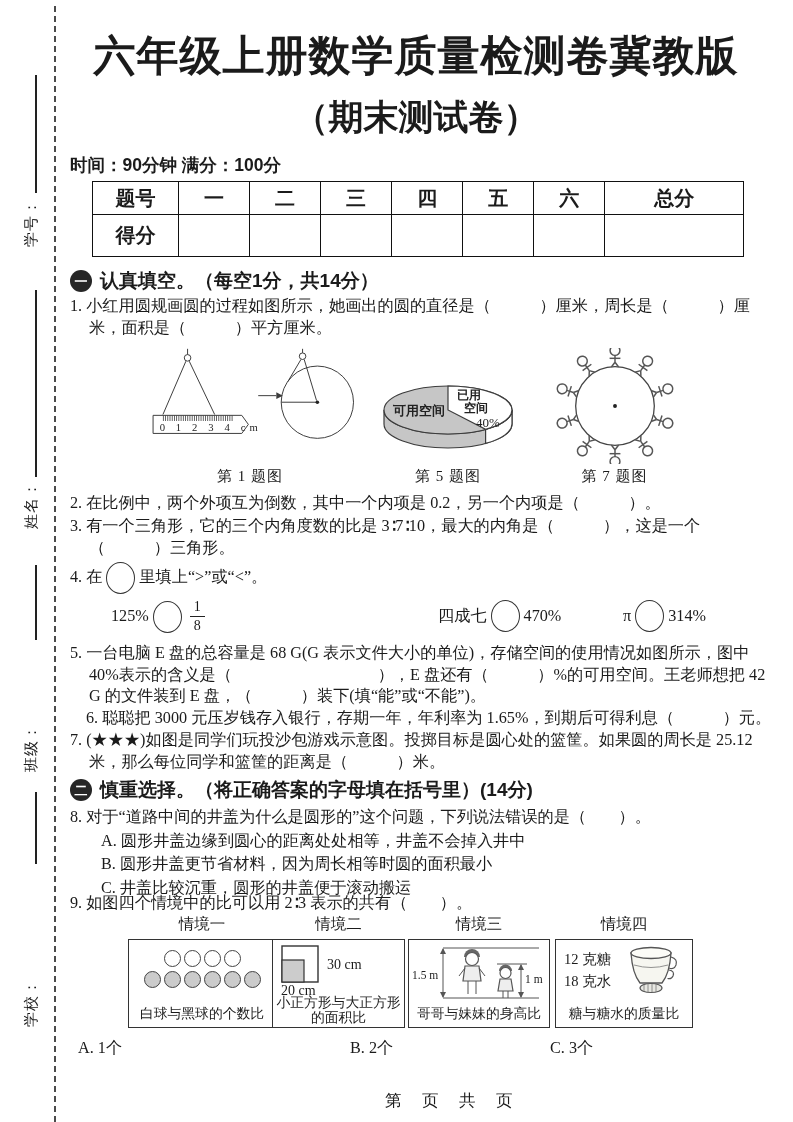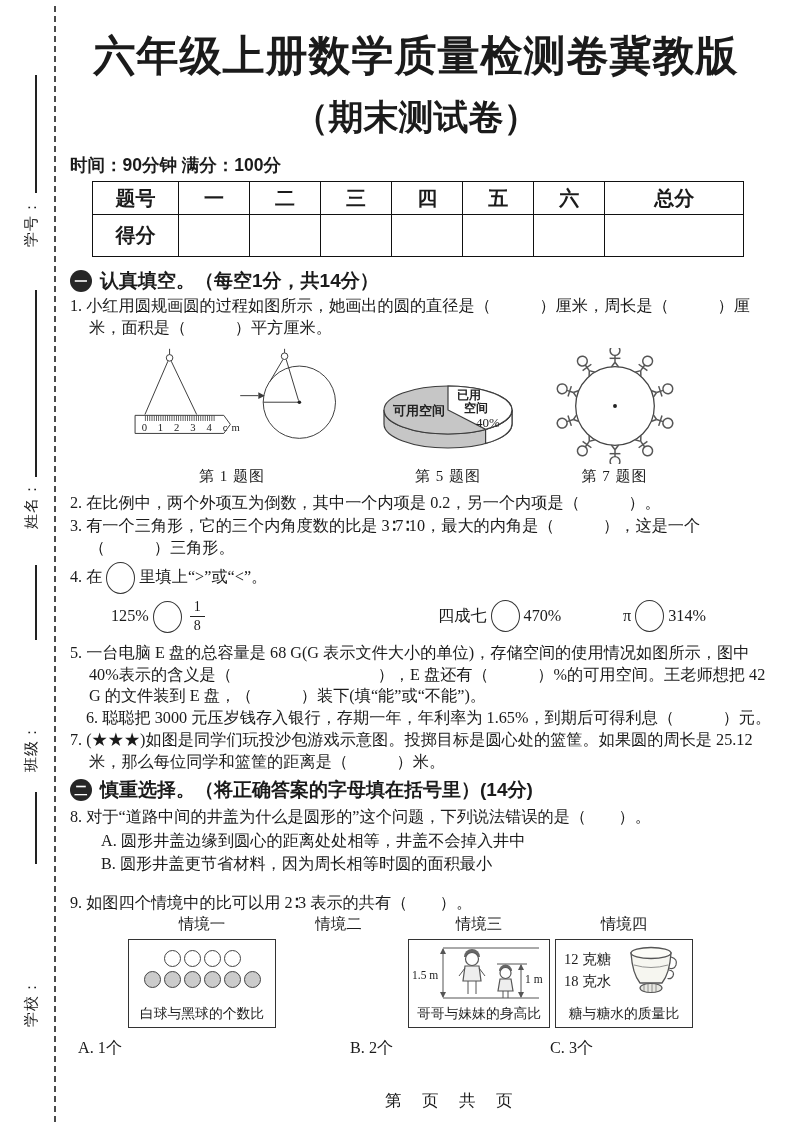--- a/index.html
+++ b/index.html
@@ -105,21 +105,21 @@
 
     <div class="sec-head hsans" style="top:268px;">
       <span class="badge">一</span>
       <span>认真填空。（每空1分，共14分）</span>
     </div>
 
     <div class="q" style="top:296px;"><span class="qn">1.</span><span>小红用圆规画圆的过程如图所示，她画出的圆的直径是（　　　）厘米，周长是（　　　）厘米，面积是（　　　）平方厘米。</span></div>
 
     <div class="figrow">
 
-      <div class="fig" style="left:34px;width:256px;gap:24px;">
+      <div class="fig" style="left:52px;width:256px;gap:24px;">
         <svg width="252" height="112" viewBox="0 0 252 112">
           <line class="ln" x1="50" y1="1" x2="50" y2="8"></line>
           <circle class="ln" cx="50" cy="12" r="4" fill="#fff"></circle>
           <line class="ln" x1="48" y1="16" x2="20" y2="81"></line>
           <line class="ln" x1="52" y1="16" x2="83" y2="81"></line>
           <path class="ln" d="M8,82 H116 L124,93 L116,104 H8 Z" fill="#fff"></path>
           <line x1="20" y1="85.5" x2="106" y2="85.5" stroke="#444" stroke-width="7" stroke-dasharray="1 1.7"></line>
           <text x="16" y="101" font-size="13" letter-spacing="5">0 1 2 3 4 cm</text>
           <line class="ln" x1="136" y1="58" x2="158" y2="58"></line>
           <polygon points="158,54 166,58 158,62" fill="#3c3c3c"></polygon>
@@ -206,34 +206,44 @@
 
     <div class="sec-head hsans" style="top:777px;">
       <span class="badge">二</span>
       <span>慎重选择。（将正确答案的字母填在括号里）(14分)</span>
     </div>
 
     <div class="q" style="top:806px;line-height:23.6px;">
       <span class="qn">8.</span><span>对于“道路中间的井盖为什么是圆形的”这个问题，下列说法错误的是（　　）。</span>
       <span class="opt">A. 圆形井盖边缘到圆心的距离处处相等，井盖不会掉入井中</span>
       <span class="opt">B. 圆形井盖更节省材料，因为周长相等时圆的面积最小</span>
+      <span class="opt">C. 井盖比较沉重，圆形的井盖便于滚动搬运</span>
     </div>
 
     <div class="q" style="top:893px;"><span class="qn">9.</span><span>如图四个情境中的比可以用 2∶3 表示的共有（　　）。</span></div>
 
     <div class="scen" style="left:58px;width:148px;">
       <div class="stitle">情境一</div>
       <div class="sbox">
         <div style="text-align:center;margin-top:8px;"><span class="ball"></span><span class="ball"></span><span class="ball"></span><span class="ball"></span></div>
         <div style="text-align:center;margin-top:2px;"><span class="ball dark"></span><span class="ball dark"></span><span class="ball dark"></span><span class="ball dark"></span><span class="ball dark"></span><span class="ball dark"></span></div>
         <div class="scap">白球与黑球的个数比</div>
       </div>
     </div>
     <div class="scen" style="left:202px;width:133px;">
       <div class="stitle">情境二</div>
+      <div class="sbox">
+        <svg width="42" height="46" viewBox="0 0 42 46" style="position:absolute;left:6px;top:3px;">
+          <rect x="3" y="3" width="36" height="36" fill="#fff" stroke="#333" stroke-width="1.4"></rect>
+          <rect x="3" y="17" width="22" height="22" fill="#ccc" stroke="#333" stroke-width="1.2"></rect>
+        </svg>
+        <div style="position:absolute;left:54px;top:17px;font-size:14px;">30 cm</div>
+        <div style="position:absolute;left:8px;top:43px;font-size:14px;">20 cm</div>
+        <div class="scap" style="bottom:2px;line-height:1.1;">小正方形与大正方形的面积比</div>
+      </div>
     </div>
     <div class="scen" style="left:338px;width:142px;">
       <div class="stitle">情境三</div>
       <div class="sbox">
         <svg width="136" height="58" viewBox="0 0 136 58" style="position:absolute;left:2px;top:3px;">
           <line class="thin" x1="32" y1="5" x2="128" y2="5"></line>
           <line class="thin" x1="32" y1="55" x2="128" y2="55"></line>
           <line class="thin" x1="32" y1="6" x2="32" y2="54"></line>
           <polygon points="29,11 35,11 32,5" fill="#555"></polygon>
           <polygon points="29,49 35,49 32,55" fill="#555"></polygon>

